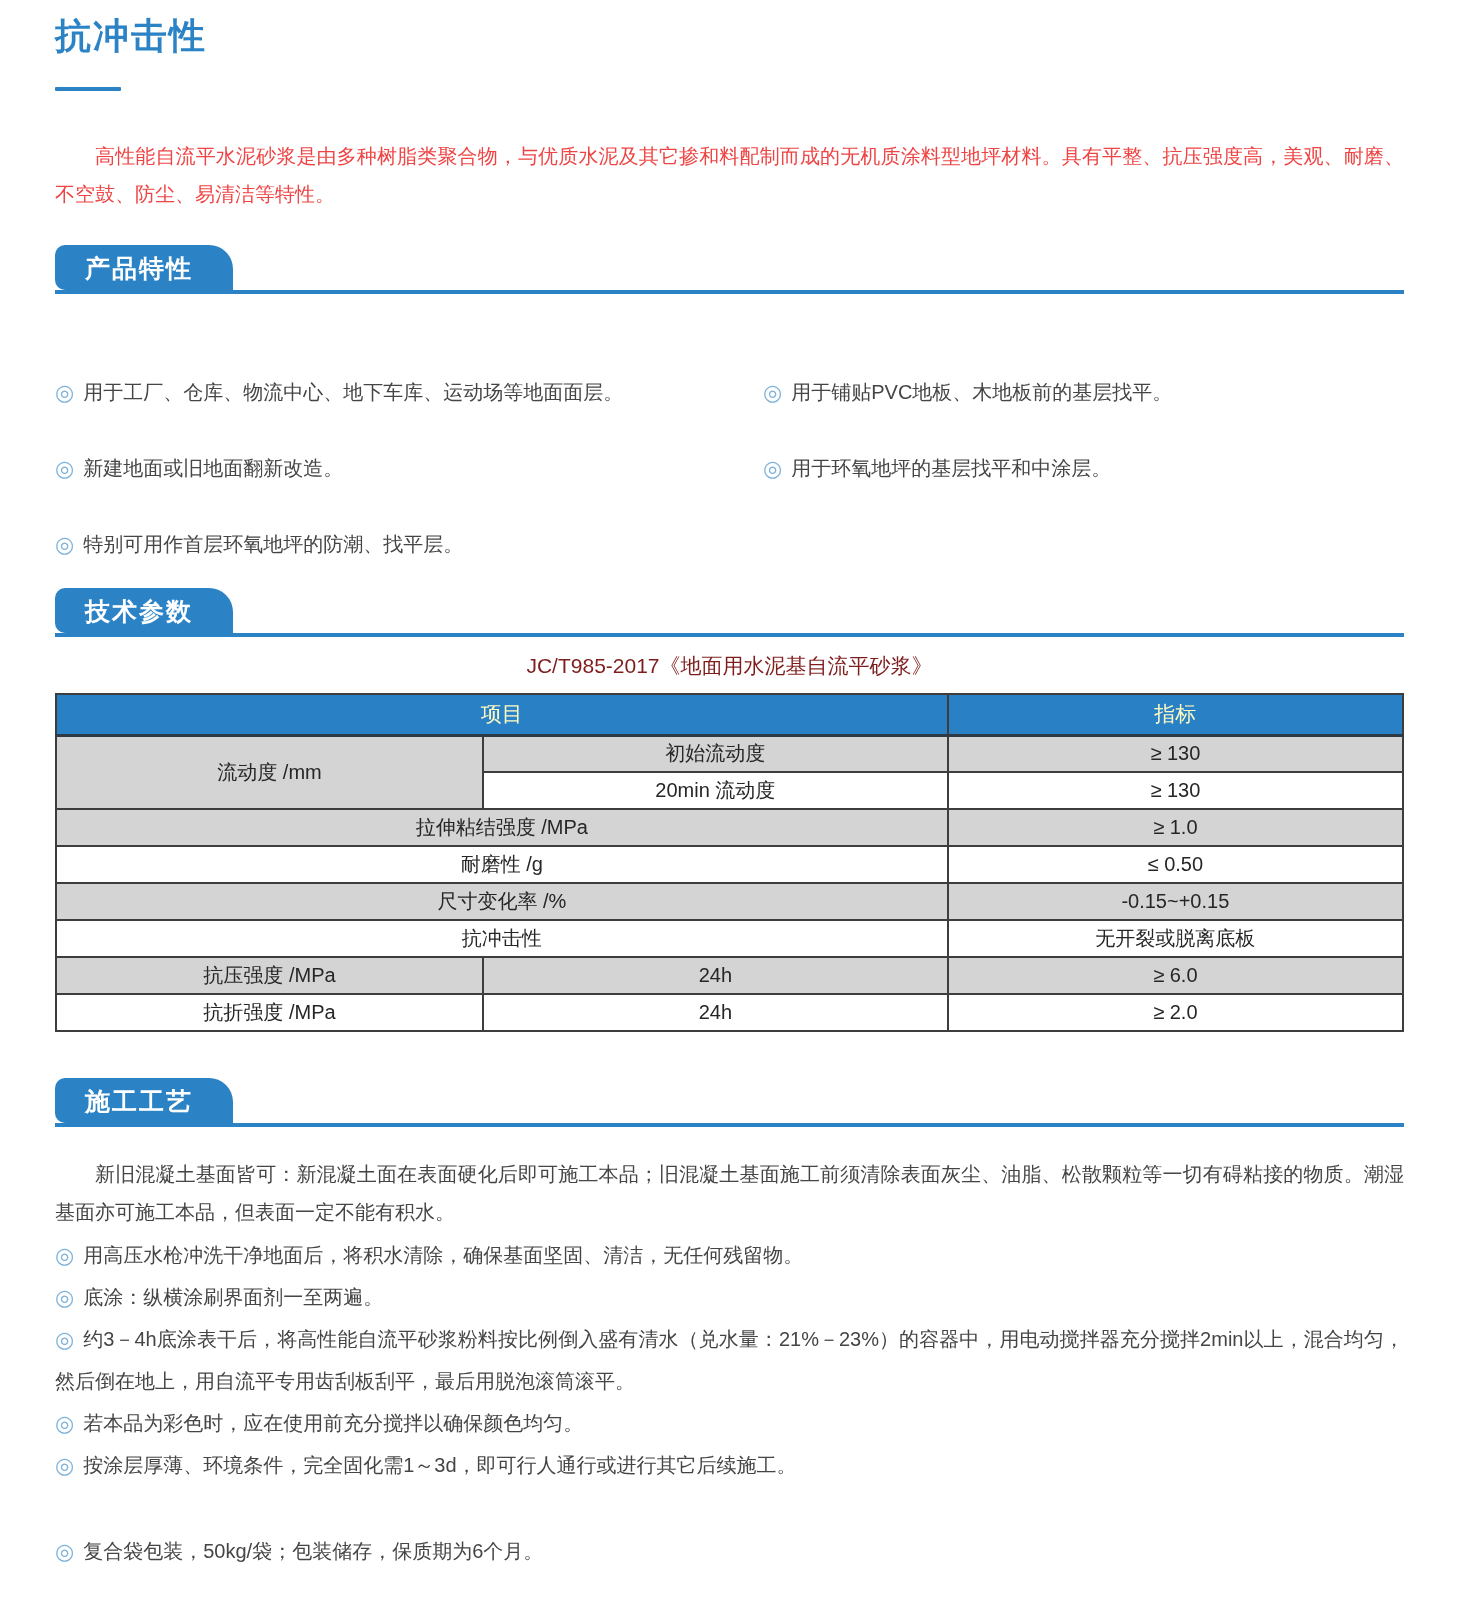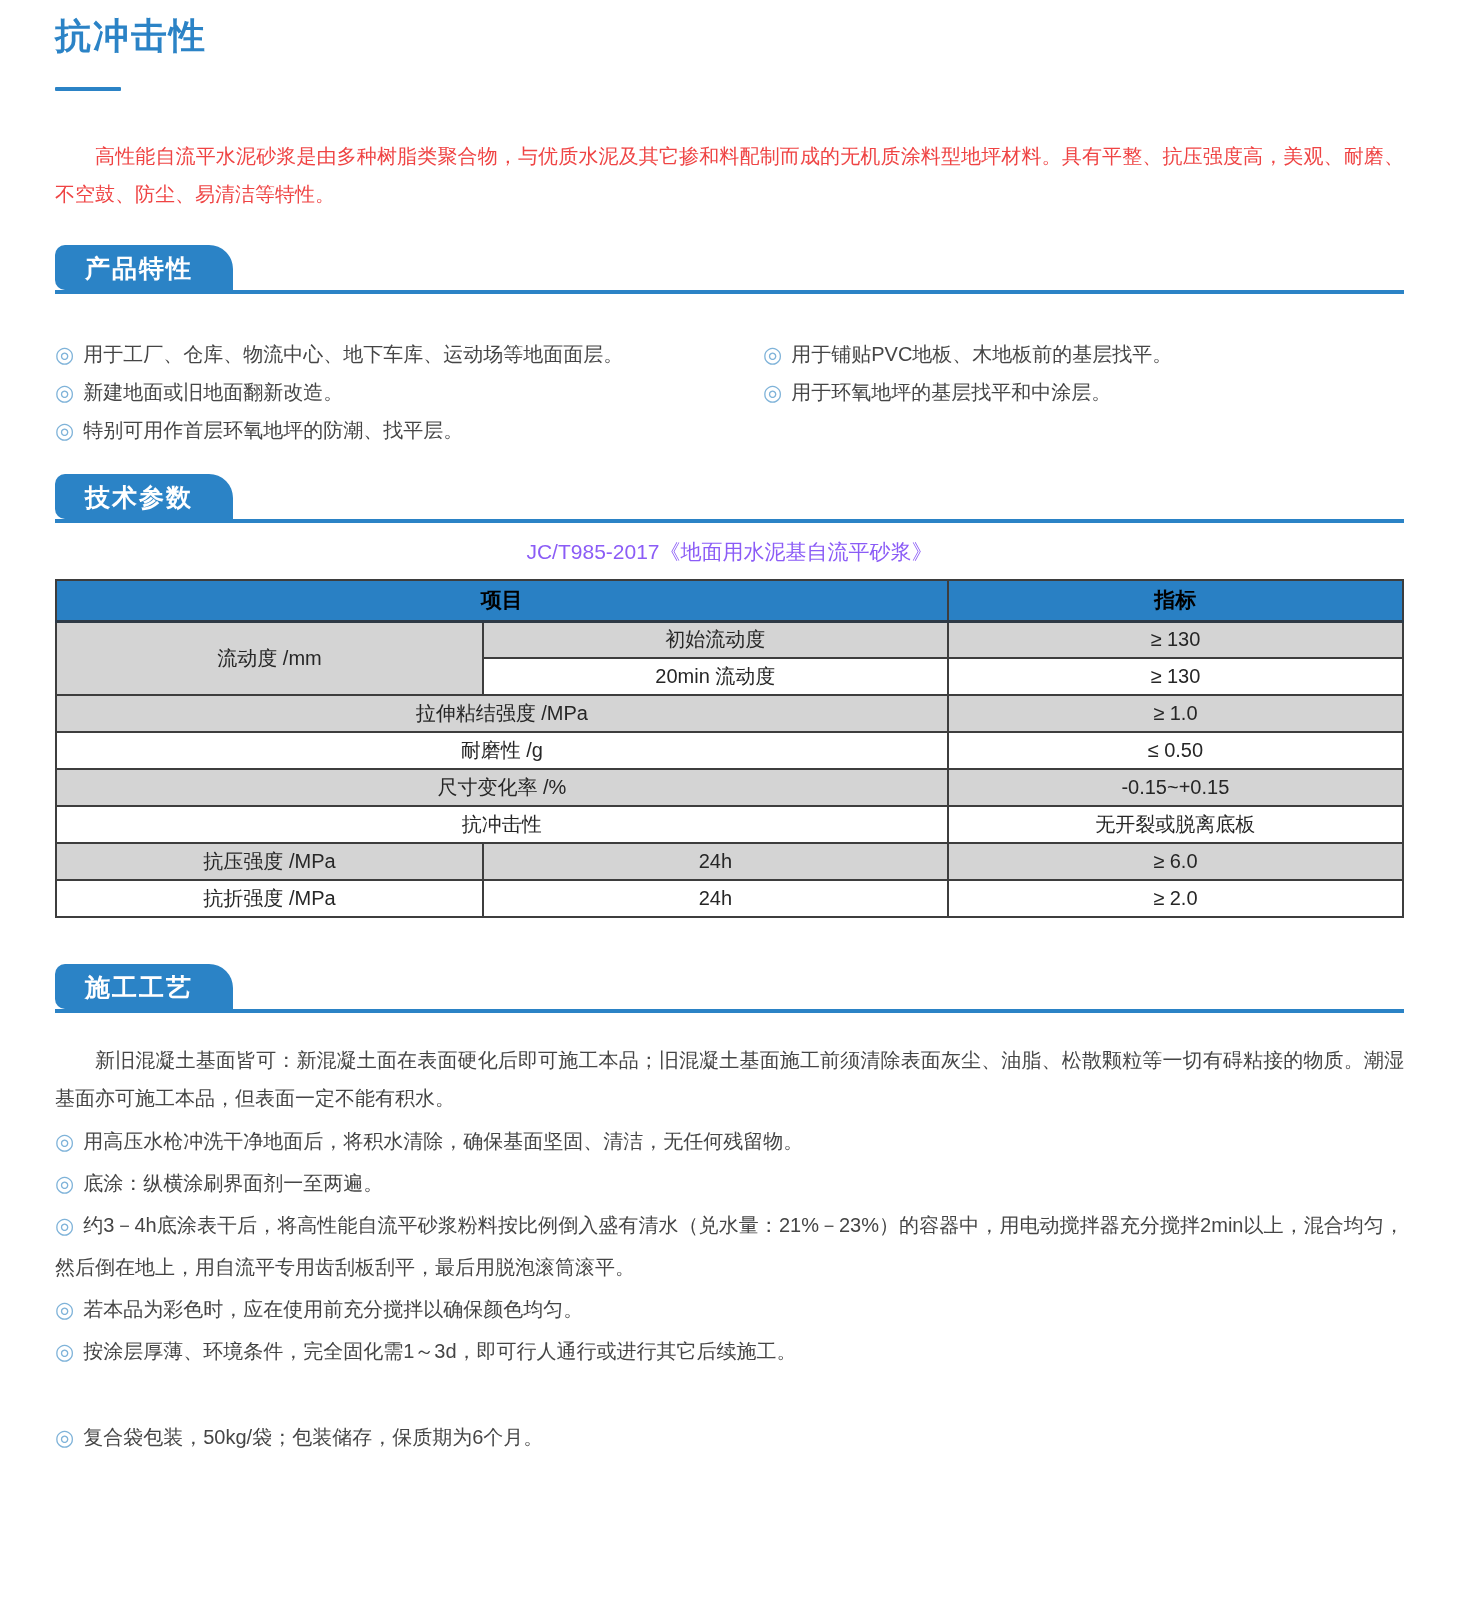--- a/index.html
+++ b/index.html
@@ -81,50 +81,50 @@
     display:flex;
     margin-top:14px;
     line-height:32px;
     list-style:none;
   }
   .feature-row li:nth-child(1){width:267px;}
   .feature-row li:nth-child(2){width:368px;}
   .uses-cols{display:flex;margin-top:12px;}
   .uses-col{list-style:none;}
   .uses-col.left{width:708px;}
-  .uses-col li{line-height:37px;}
+  .uses-col li{line-height:37px;margin-top:38px;}
   .plain-list{list-style:none;margin-top:14px;}
   .plain-list li{line-height:40px;text-align:justify;}
   
   .standard-line{
     margin-top:14px;
     text-align:center;
     font-size:21px;
-    color:#8b5cf6;
+    color:#7f1d1d;
     line-height:30px;
   }
   table.tech{
     margin-top:12px;
     width:100%;
     border-collapse:collapse;
     table-layout:fixed;
   }
   table.tech th,table.tech td{
     border:2px solid var(--border-dark);
     text-align:center;
     vertical-align:middle;
     font-size:20px;
     color:var(--table-text);
     height:37px;
     padding:2px 6px;
   }
   table.tech tr.thead th{
     background:#2980C4;
-    color:#000000;
-    font-weight:bold;
+    color:#fef9c3;
+    font-weight:normal;
     font-size:21px;
     height:41px;
     border-bottom:3px solid #2E3A46;
   }
   table.tech tr.gray td{background:var(--row-gray);}
   table.tech tr.white td{background:#fff;}
   td.rowspan-cell{background:var(--row-gray) !important;}
   
   .process-intro{
     margin-top:28px;

